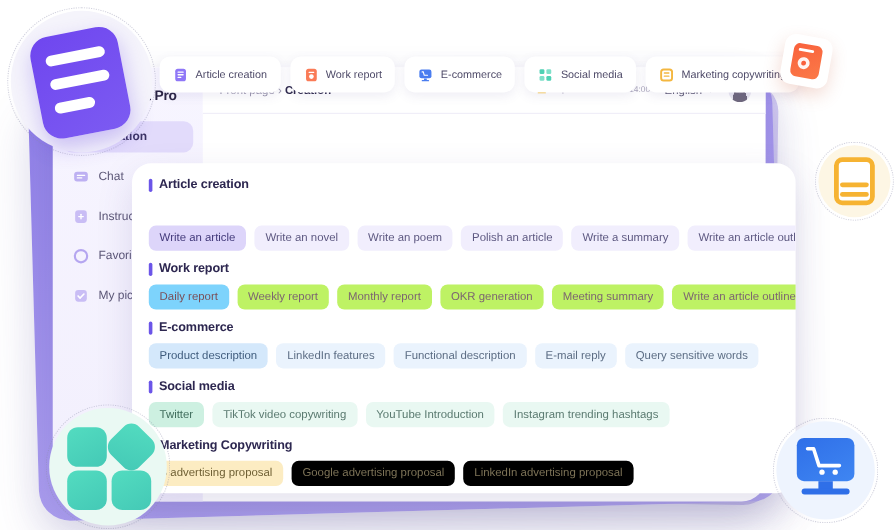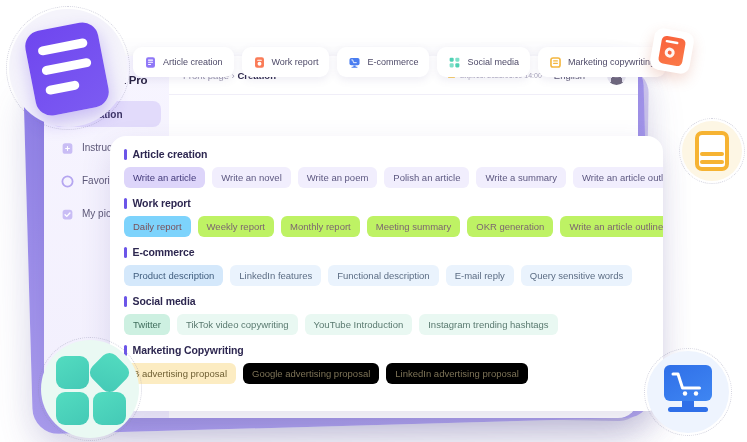--- a/index.html
+++ b/index.html
@@ -106,21 +106,21 @@
   .section{margin-bottom:9px;}
   .sechead{display:flex;align-items:center;gap:6px;margin-bottom:7px;}
   .bar{width:2.5px;height:11px;background:#6b55e8;border-radius:2px;}
   .sectitle{font-size:10.5px;font-weight:bold;color:#2d2750;letter-spacing:-.1px;}
   .chips{display:flex;gap:7px;flex-wrap:nowrap;}
   .chip{
     height:21px;display:flex;align-items:center;padding:0 9px;border-radius:6px;
     font-size:9.5px;white-space:nowrap;
   }
   
-  .p-purple{background:#f1eefd;color:#5d5881;}
+  .p-purple{background:#f1eefd;color:#5d5881;margin-top:21px;}
   .p-purple.sel{background:#ddd5fa;color:#42397a;}
   .p-pink{background:#bef264;color:#7c6670;}
   .p-pink.sel{background:#7dd3fc;color:#7a4f58;}
   .p-blue{background:#eaf3fd;color:#5c6d84;text-align:right;}
   .p-blue.sel{background:#d4e8fb;color:#3f5c7d;}
   .p-green{background:#e9f8f2;color:#5a7a70;}
   .p-green.sel{background:#cdf0e1;color:#3f6d5c;}
   .p-yellow{background:#000000;color:#7d7357;}
   .p-yellow.sel{background:#fcecc2;color:#6f6034;}
 
@@ -190,20 +190,30 @@
           <span class="navicon">
             <svg viewBox="0 0 16 16" width="13" height="13">
               <rect x="1" y="1" width="14" height="14" rx="4" fill="#7c5cf5"></rect>
               <circle cx="8" cy="8" r="3.4" fill="#fff" opacity=".85"></circle>
               <circle cx="8" cy="8" r="1.4" fill="#7c5cf5"></circle>
             </svg>
           </span>
           <span class="navlabel">Creation</span>
         </div>
 
+        <div class="navitem">
+          <span class="navicon">
+            <svg viewBox="0 0 16 16" width="13" height="13">
+              <rect x="1" y="2.5" width="14" height="10" rx="3" fill="#bdb0f2"></rect>
+              <rect x="3.6" y="5.6" width="8.8" height="1.3" rx=".6" fill="#fff"></rect>
+              <rect x="3.6" y="8.2" width="5.8" height="1.3" rx=".6" fill="#fff"></rect>
+            </svg>
+          </span>
+          <span class="navlabel">Chat</span>
+        </div>
 
         <div class="navitem">
           <span class="navicon">
             <svg viewBox="0 0 16 16" width="13" height="13">
               <rect x="2" y="1.5" width="12" height="13" rx="3.2" fill="#c9bdf5"></rect>
               <rect x="7.3" y="5" width="1.4" height="6" rx=".7" fill="#fff"></rect>
               <rect x="5" y="7.3" width="6" height="1.4" rx=".7" fill="#fff"></rect>
             </svg>
           </span>
           <span class="navlabel">Instruc</span>
@@ -326,22 +336,22 @@
 
       <div class="section">
         <div class="sechead">
           <span class="bar"></span>
           <span class="sectitle">Work report</span>
         </div>
         <div class="chips">
           <div class="chip p-pink sel">Daily report</div>
           <div class="chip p-pink">Weekly report</div>
           <div class="chip p-pink">Monthly report</div>
+          <div class="chip p-pink">OKR generation</div>
           <div class="chip p-pink">Meeting summary</div>
-          <div class="chip p-pink">OKR generation</div>
           <div class="chip p-pink">Write an article outline</div>
         </div>
       </div>
 
       <div class="section">
         <div class="sechead">
           <span class="bar"></span>
           <span class="sectitle">E-commerce</span>
         </div>
         <div class="chips">

